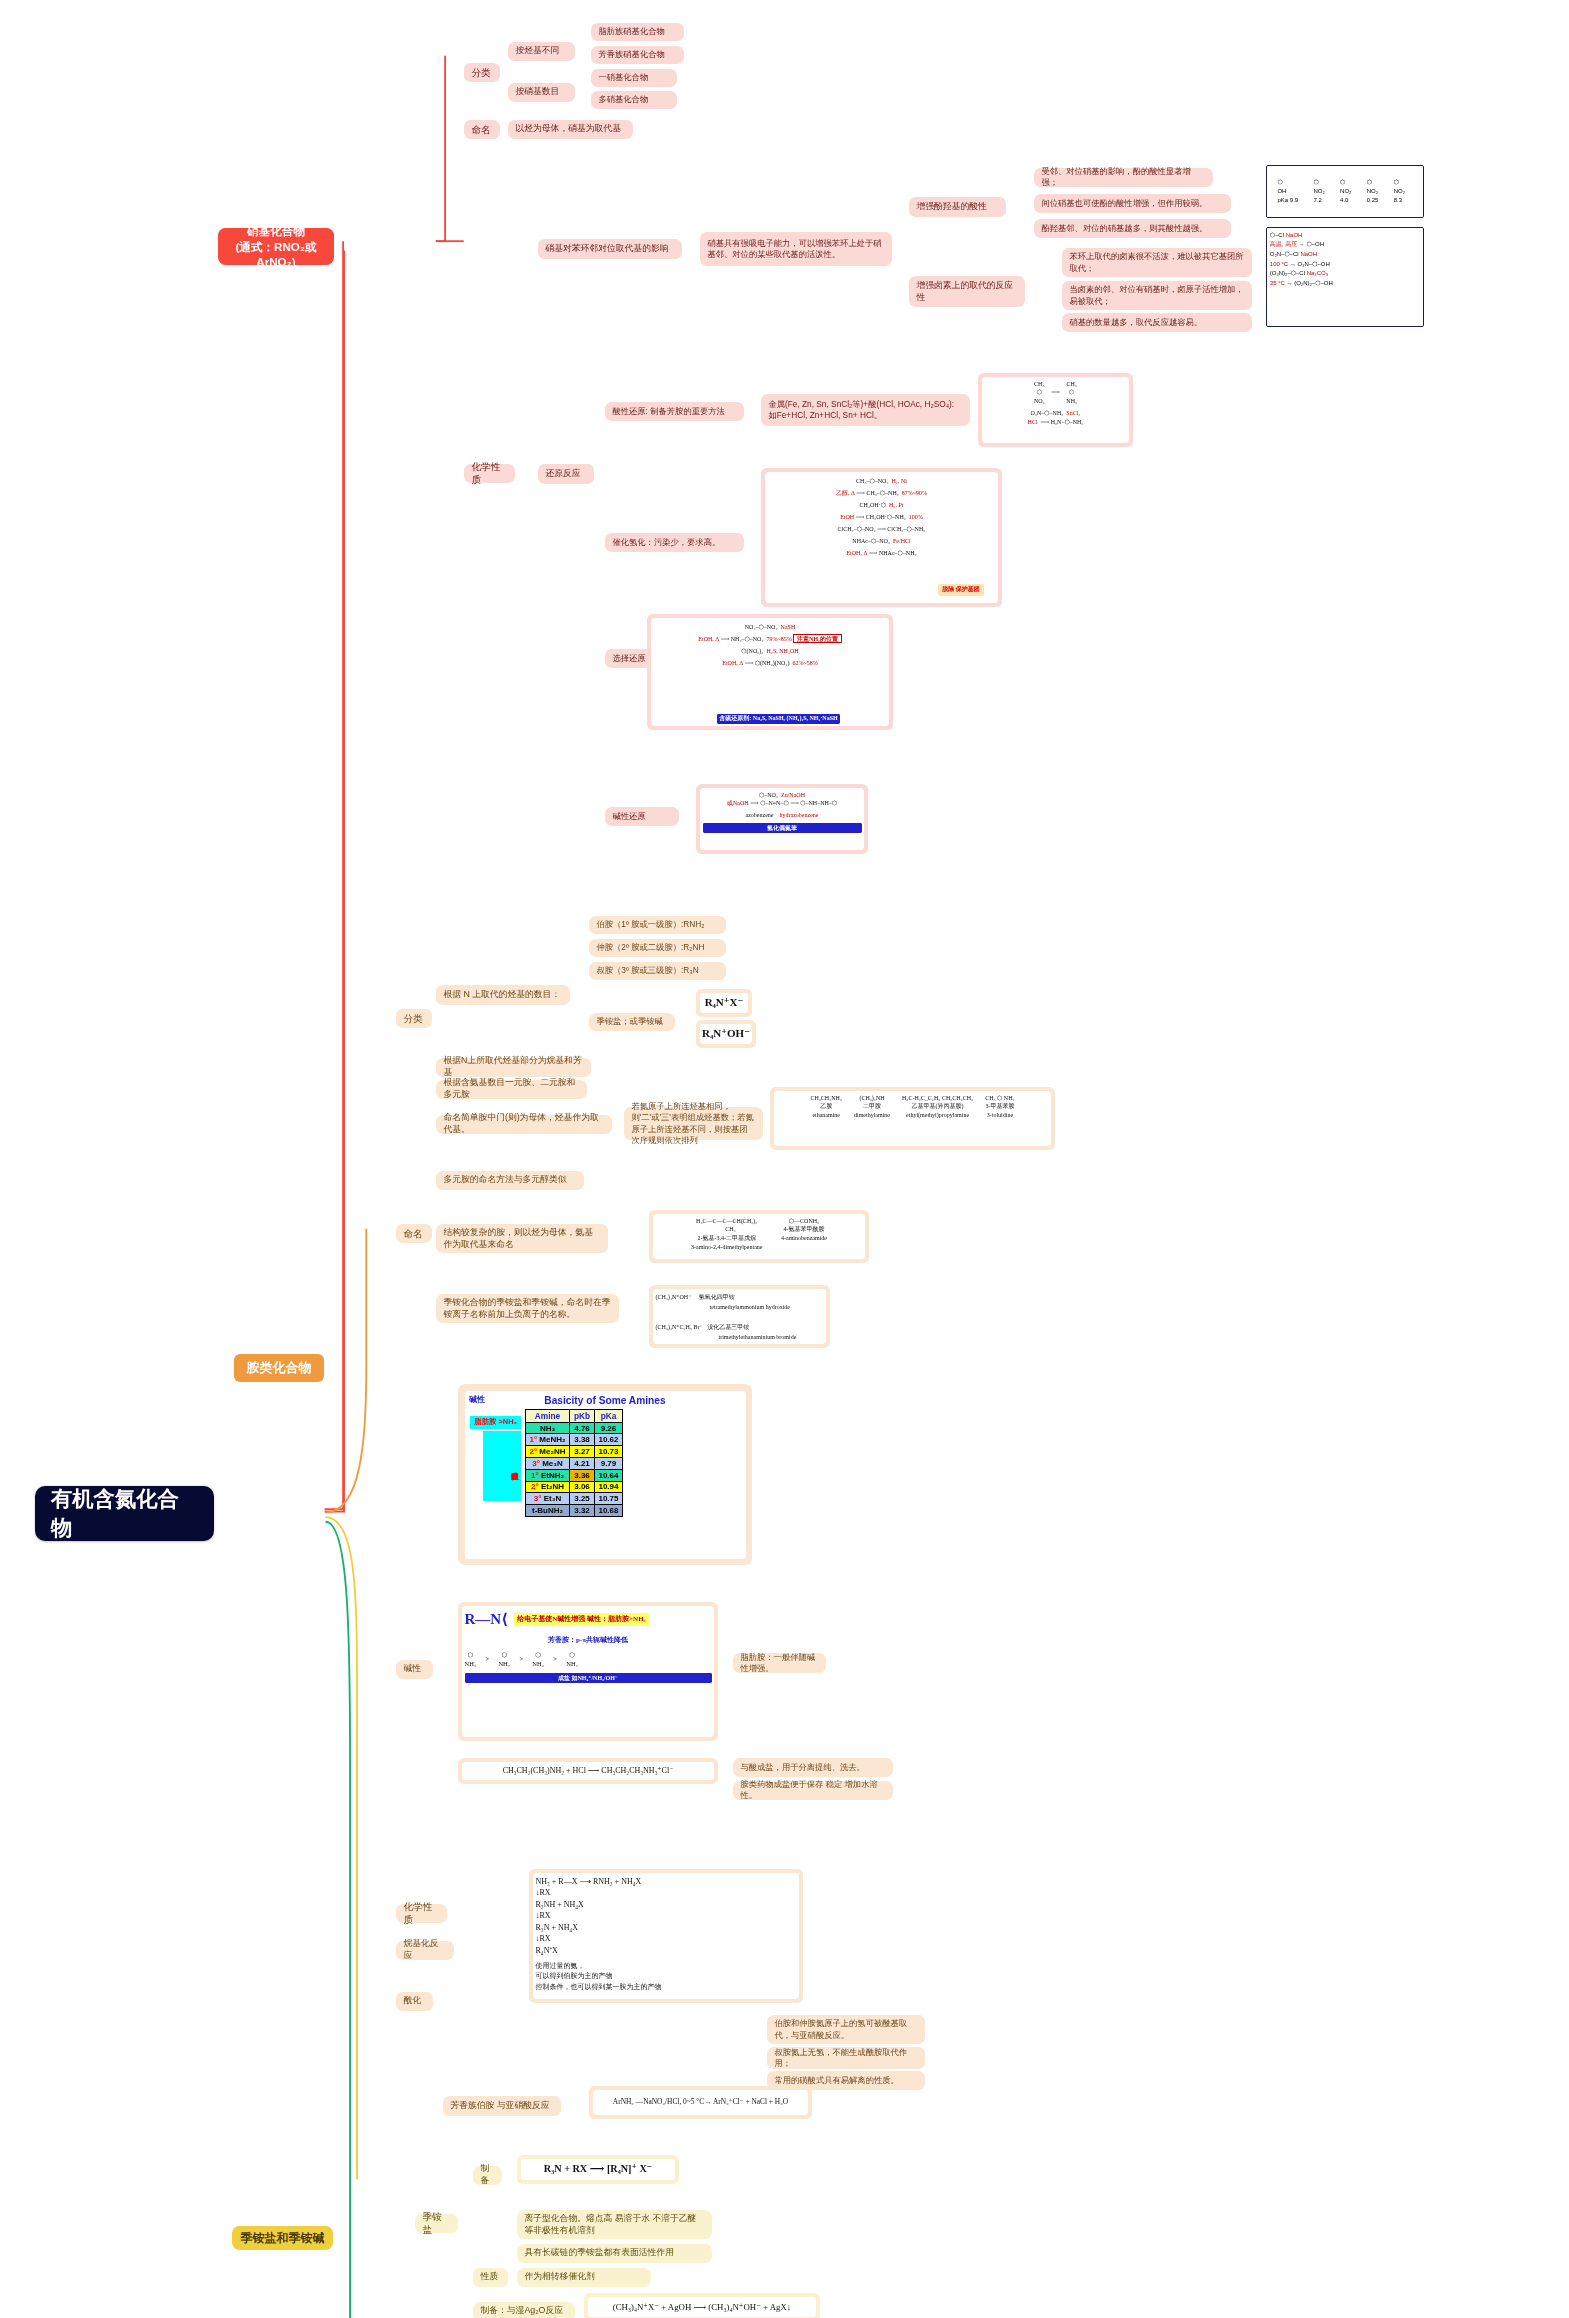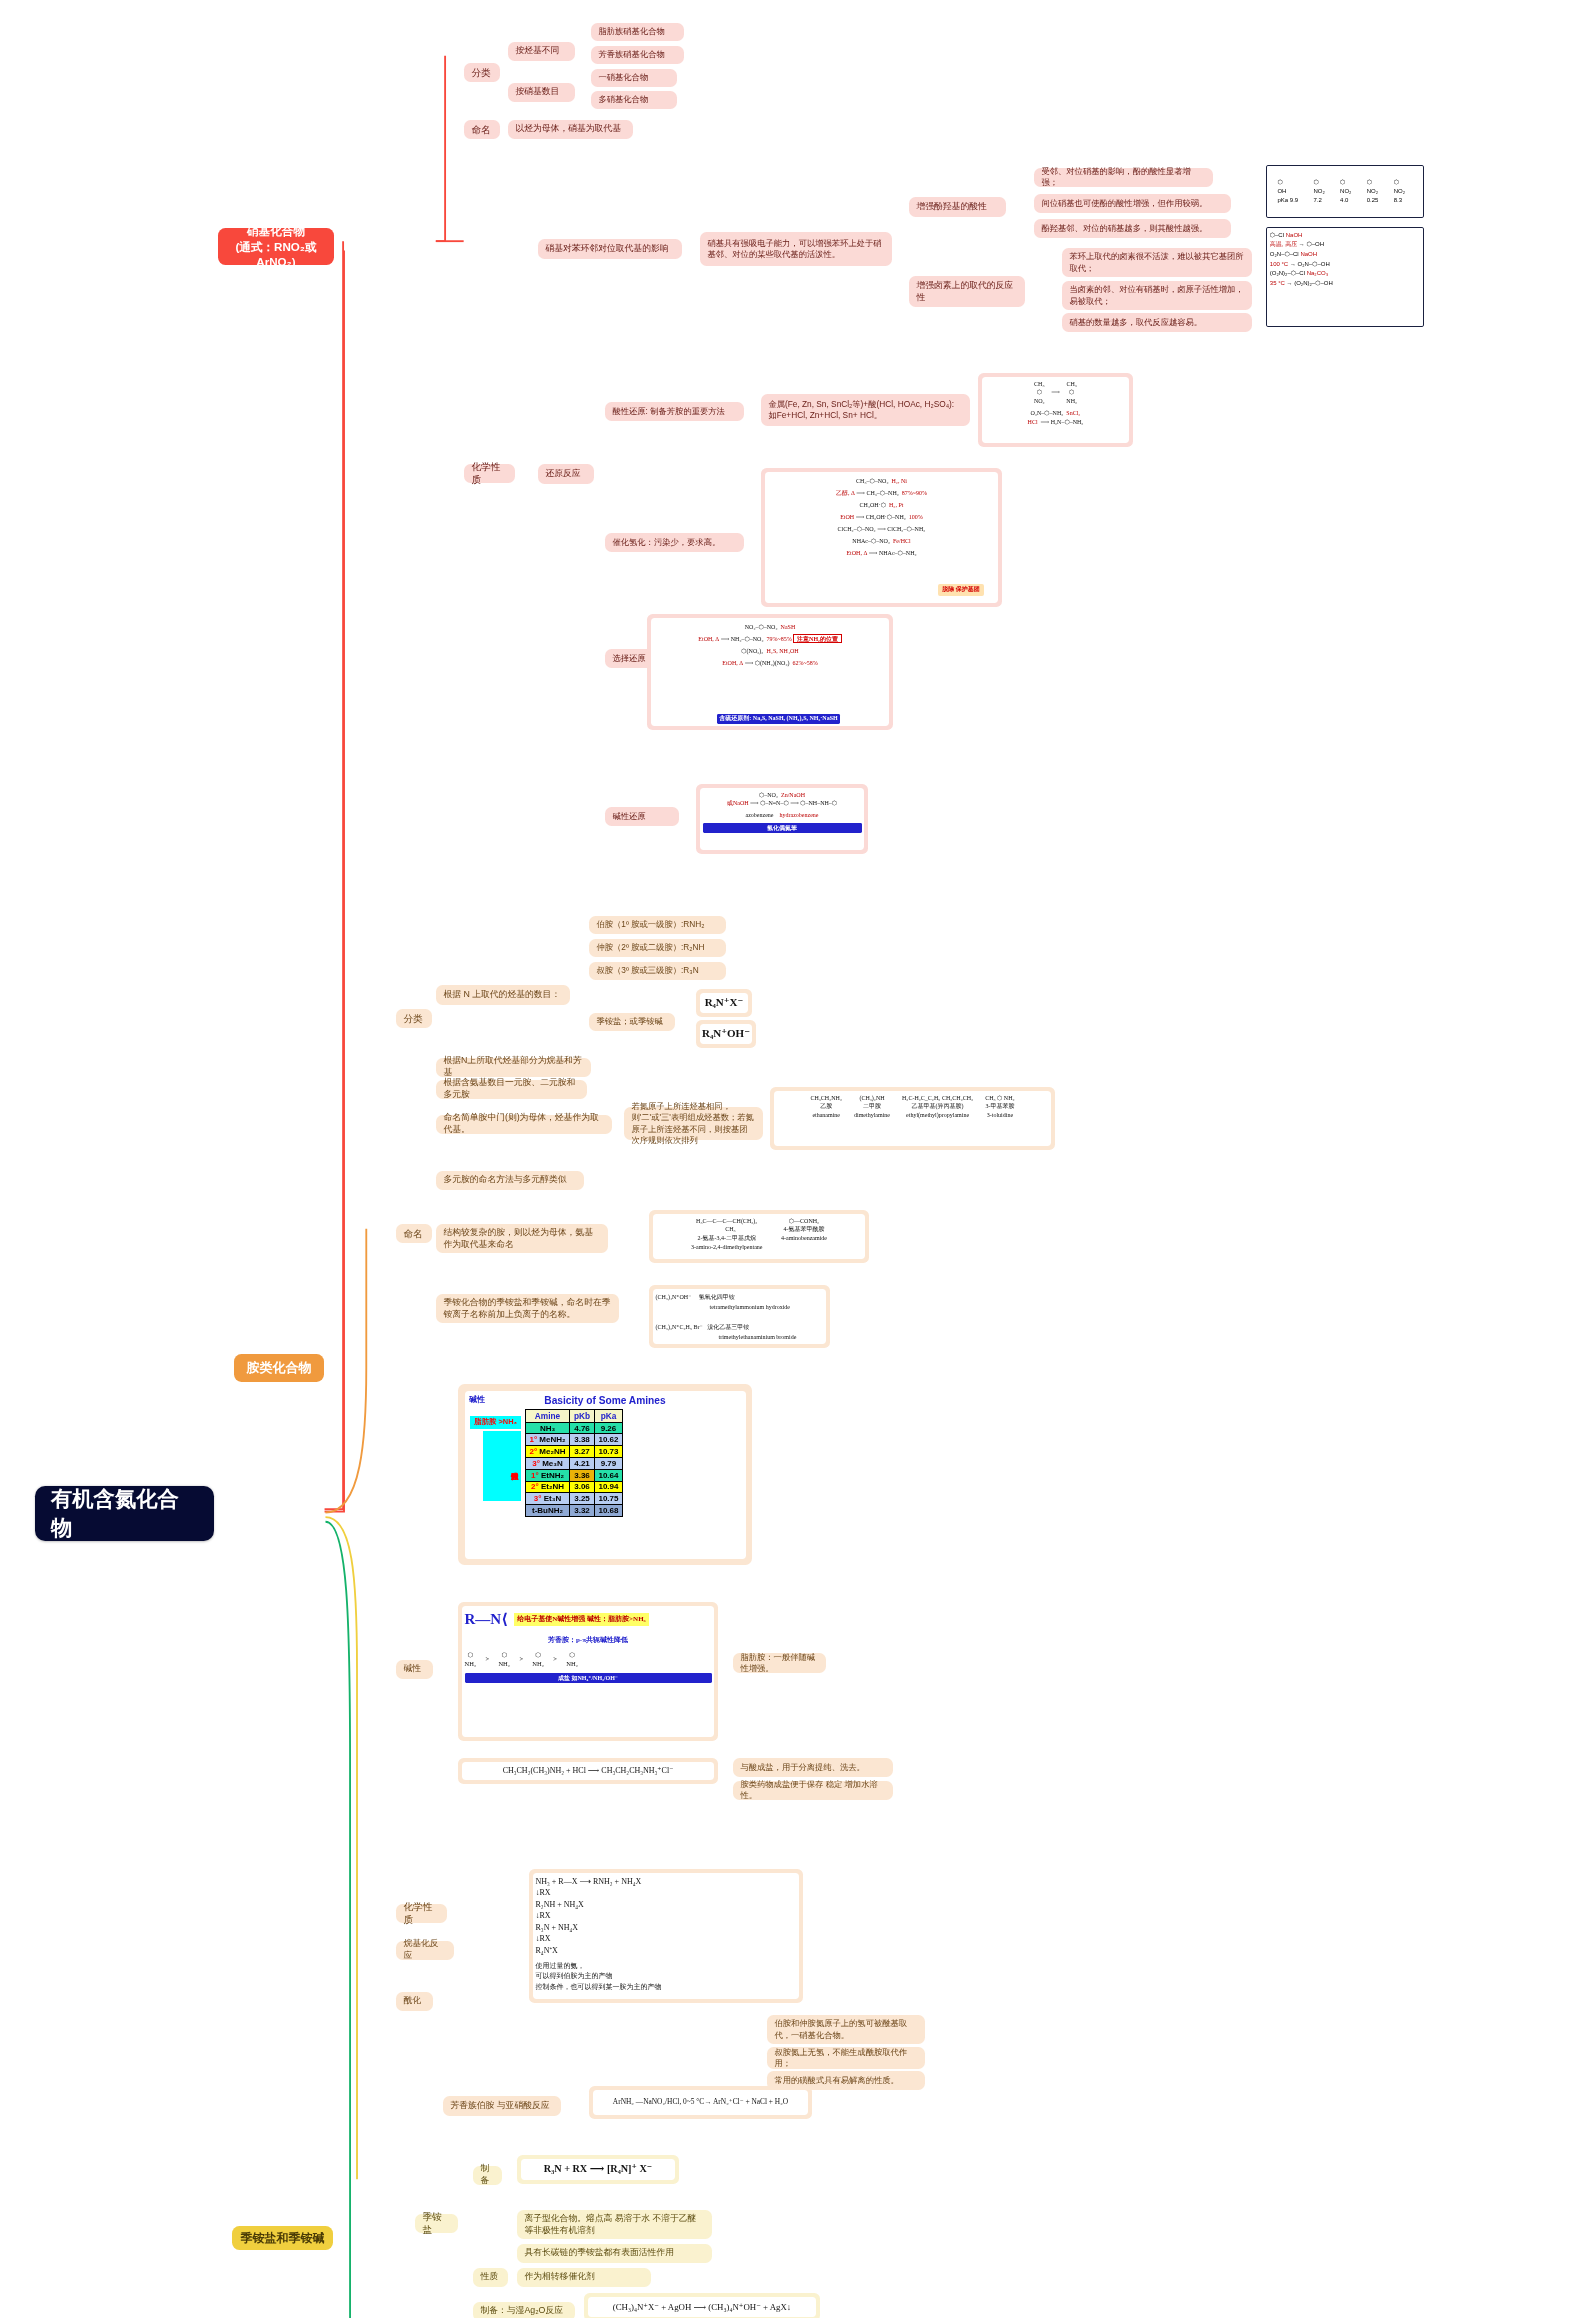--- a/index.html
+++ b/index.html
@@ -192,21 +192,21 @@
 
 <div class="node b2-main" style="left:213px;top:1489px;width:0px;height:0px;opacity:0;"></div>
 <div class="node b2-main" style="left:218px;top:1502px;width:107px;height:30px;opacity:0;"></div>
 
 <div class="node b2-main" style="left:234px;top:1498px;width:0;height:0;opacity:0;"></div>
 
 <div class="node b2-main" style="left:225px;top:1498px;width:0;height:0;opacity:0;"></div>
 
 <div class="node b2-main" style="left:218px;top:1502px;width:0;height:0;opacity:0;"></div>
 
-<div class="node b2-main" style="left:234px;top:1354px;width:90px;height:28px;">胺类化合物</div>
+<div class="node b2-main" style="left:234px;top:1354px;width:90px;height:28px;border-radius:6px;">胺类化合物</div>
 
 <div class="node b2-l2" style="left:396px;top:1009px;width:36px;height:18.5px;">分类</div>
 <div class="node b2-l3" style="left:436px;top:985px;width:134px;height:19.5px;">根据 N 上取代的烃基的数目：</div>
 <div class="node b2-l4" style="left:589px;top:916px;width:137px;height:17.6px;">伯胺（1º 胺或一级胺）:RNH₂</div>
 <div class="node b2-l4" style="left:589px;top:939px;width:137px;height:17.6px;">仲胺（2º 胺或二级胺）:R₂NH</div>
 <div class="node b2-l4" style="left:589px;top:962px;width:137px;height:17.6px;">叔胺（3º 胺或三级胺）:R₃N</div>
 <div class="node b2-l4" style="left:589px;top:1013px;width:86px;height:17.6px;">季铵盐；或季铵碱</div>
 <div class="chembox padorg" style="left:696px;top:989px;width:56px;height:28px;">
   <div class="chem-inner" style="font-size:11px;font-weight:bold;">R₄N⁺X⁻</div>
 </div>
@@ -360,21 +360,21 @@
            R₃N + NH₄X
               ↓RX
               R₄N⁺X</div>
     <div style="margin-top:4.6px;font-size:7px;white-space:pre-line;">使用过量的氨，
 可以得到伯胺为主的产物
 控制条件，也可以得到某一胺为主的产物</div>
   </div>
 </div>
 
 <div class="node b2-l3" style="left:396px;top:1992px;width:37px;height:18.5px;">酰化</div>
-<div class="node b2-l4" style="left:767px;top:2015px;width:158px;height:29px;">伯胺和仲胺氮原子上的氢可被酰基取代，一硝基化合物。</div>
+<div class="node b2-l4" style="left:767px;top:2015px;width:158px;height:29px;">伯胺和仲胺氮原子上的氢可被酰基取代，与亚硝酸反应。</div>
 <div class="node b2-l4" style="left:767px;top:2047px;width:158px;height:22px;">叔胺氮上无氢，不能生成酰胺取代作用；</div>
 <div class="node b2-l4" style="left:767px;top:2071px;width:158px;height:18.5px;">常用的磺酸式具有易解离的性质。</div>
 
 <div class="node b2-l3" style="left:443px;top:2096px;width:118px;height:19.5px;">芳香族伯胺 与亚硝酸反应</div>
 <div class="chembox padorg" style="left:589px;top:2086px;width:223px;height:33px;">
   <div class="chem-inner" style="font-size:7.4px;">ArNH₂  —NaNO₂/HCl, 0~5 °C→  ArN₂⁺Cl⁻ + NaCl + H₂O</div>
 </div>
 
 <div class="node b3-main" style="left:232px;top:2226px;width:101px;height:24px;">季铵盐和季铵碱</div>
 

